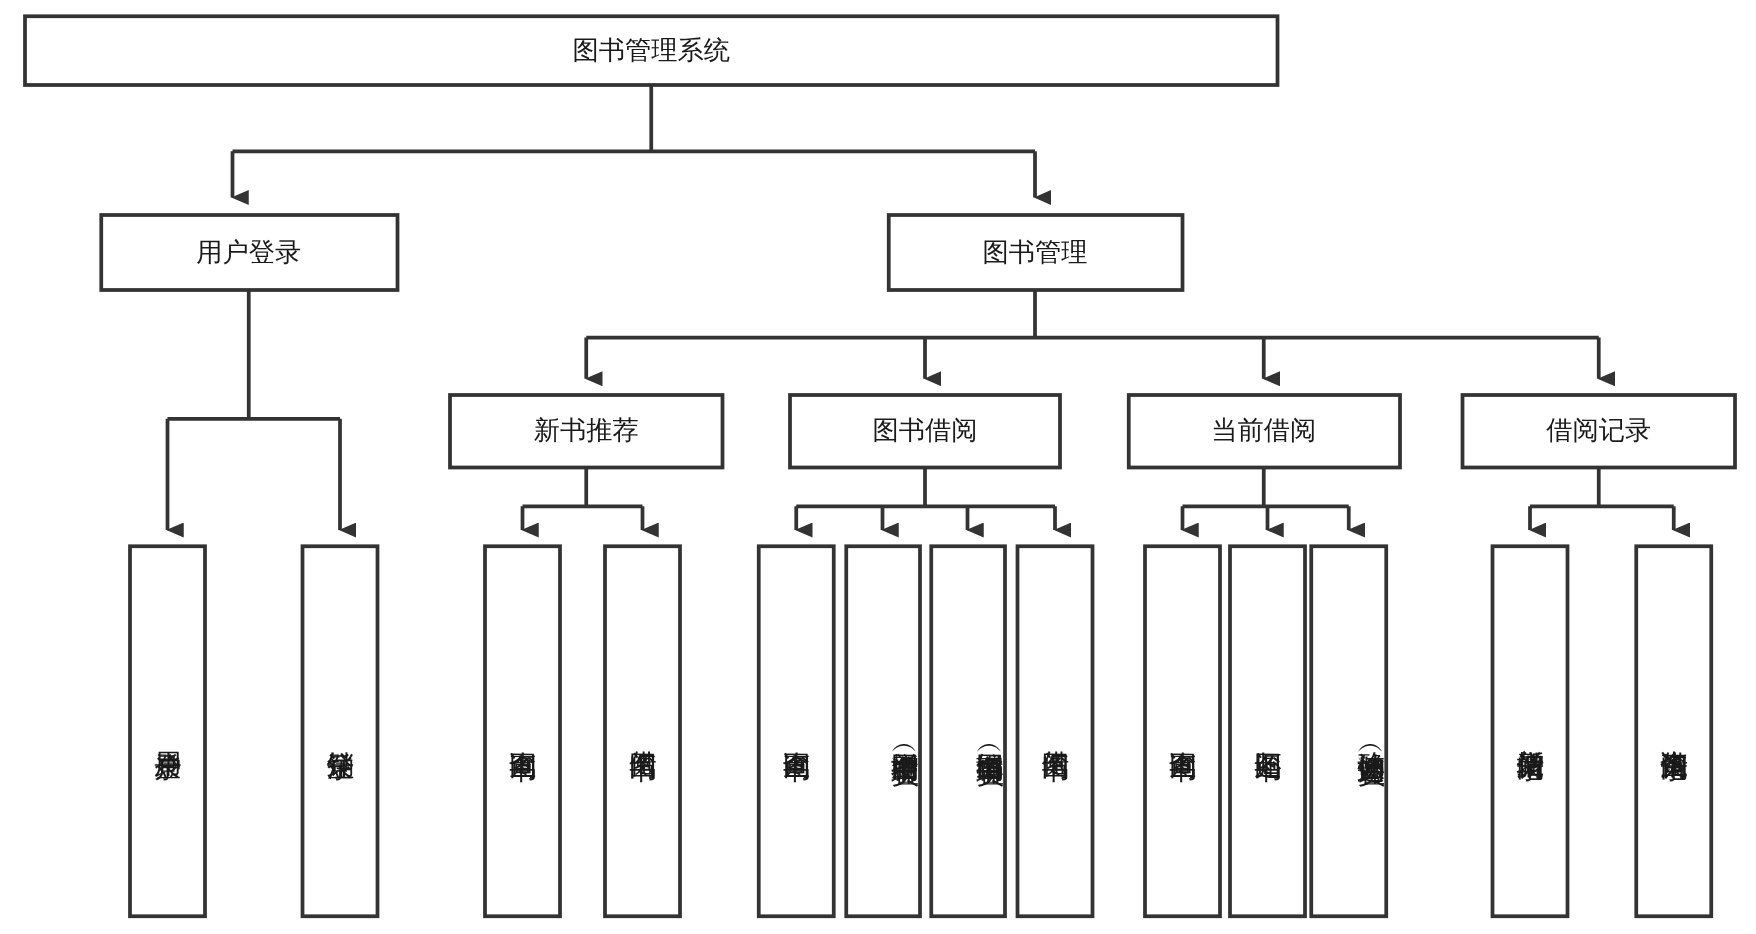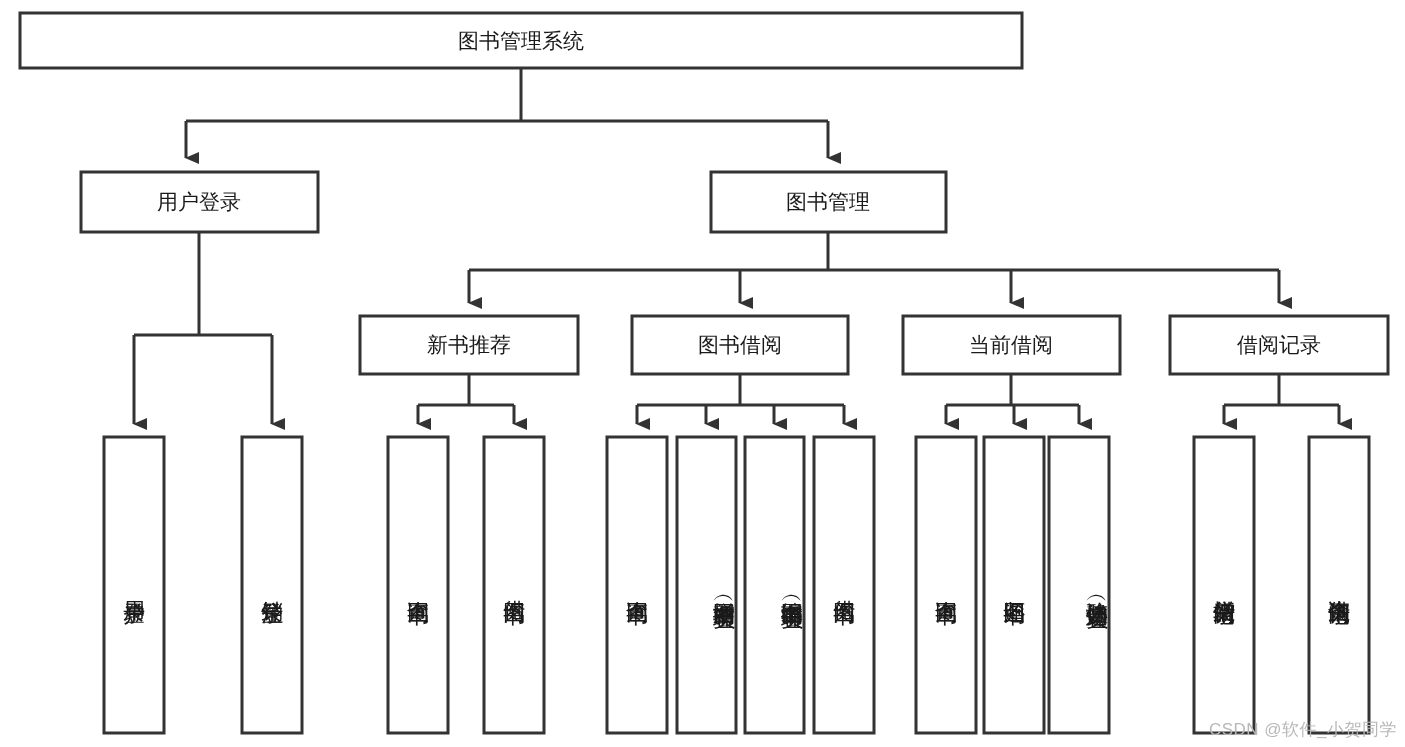--- a/index.html
+++ b/index.html
@@ -198,15 +198,14 @@
   <div class="node-label-v" style="left:607px;  top:437px; width:60px; height:296px;">查询图书</div>
   <div class="node-label-v" style="left:677px;  top:437px; width:59px; height:296px; align-items:flex-start; padding-top:6px; box-sizing:border-box;">新增图书（管理员）</div>
   <div class="node-label-v" style="left:745px;  top:437px; width:59px; height:296px; align-items:flex-start; padding-top:6px; box-sizing:border-box;">编辑图书（管理员）</div>
   <div class="node-label-v" style="left:814px;  top:437px; width:60px; height:296px;">借阅图书</div>
   <div class="node-label-v" style="left:916px;  top:437px; width:60px; height:296px;">查询图书</div>
   <div class="node-label-v" style="left:984px;  top:437px; width:60px; height:296px;">归还图书</div>
   <div class="node-label-v" style="left:1049px; top:437px; width:60px; height:296px; align-items:flex-start; padding-top:6px; box-sizing:border-box;">确认归还（管理员）</div>
   <div class="node-label-v" style="left:1194px; top:437px; width:60px; height:296px;">新增借阅记录</div>
   <div class="node-label-v" style="left:1309px; top:437px; width:60px; height:296px;">查询借阅记录</div>
 
-  <div class="watermark">CSDN @软件_小贺同学</div>
 
 </div>
 
 </body></html>

